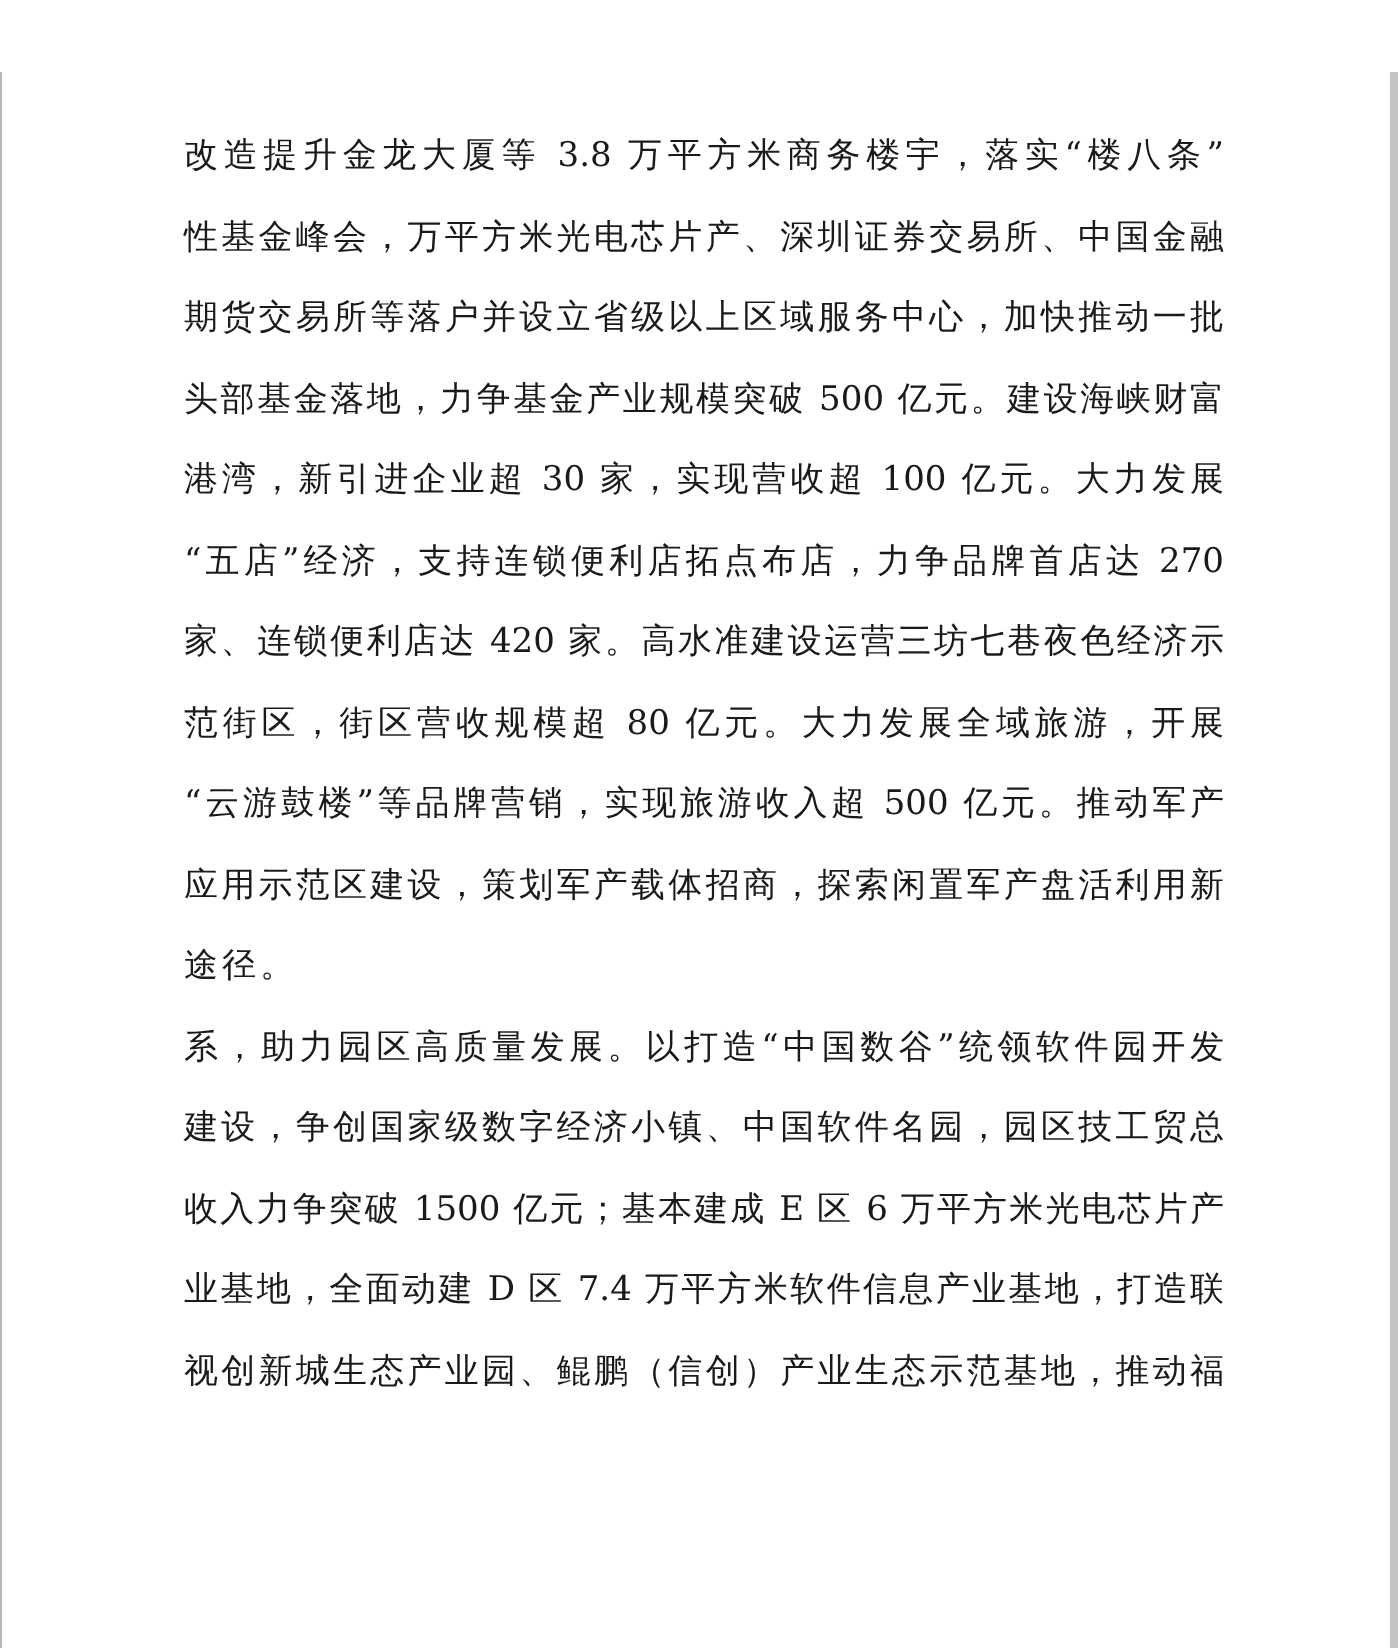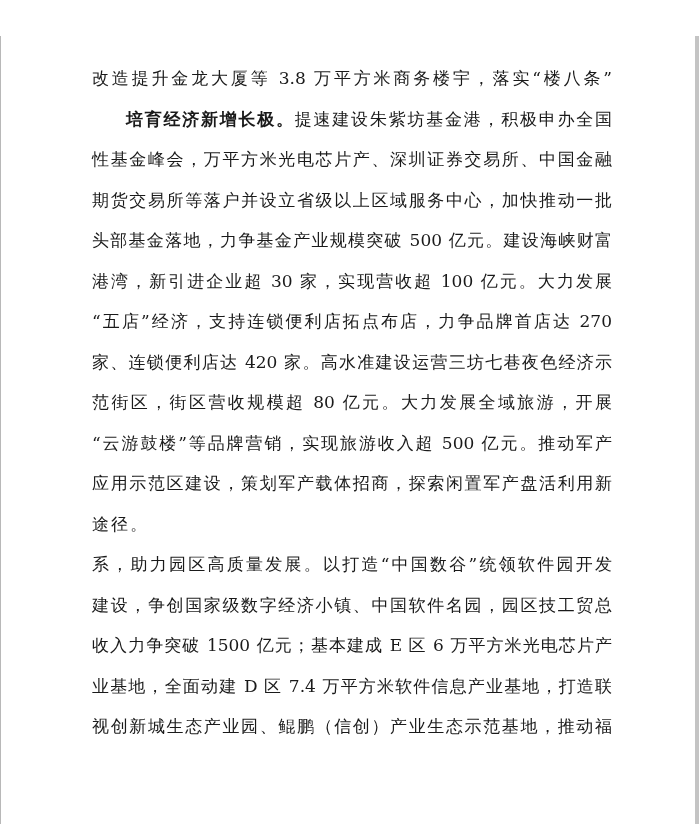--- a/index.html
+++ b/index.html
@@ -63,21 +63,20 @@
       font-size: 15px;
       color: #0369a1;
     }
   </style>
 </head>
 <body>
 
 <div class="page">
   <div class="body-text">
     <div class="line"><span>改造提升金龙大厦等 3.8 万平方米商务楼宇，落实“楼八条”</span></div>
-    <div class="line indent"><span class="bold">培育经济新增长极。</span><span>提速建设朱紫坊基金港，积极申办全国</span></div>
     <div class="line"><span>性基金峰会，万平方米光电芯片产、深圳证券交易所、中国金融</span></div>
     <div class="line"><span>期货交易所等落户并设立省级以上区域服务中心，加快推动一批</span></div>
     <div class="line"><span>头部基金落地，力争基金产业规模突破 500 亿元。建设海峡财富</span></div>
     <div class="line"><span>港湾，新引进企业超 30 家，实现营收超 100 亿元。大力发展</span></div>
     <div class="line"><span>“五店”经济，支持连锁便利店拓点布店，力争品牌首店达 270</span></div>
     <div class="line"><span>家、连锁便利店达 420 家。高水准建设运营三坊七巷夜色经济示</span></div>
     <div class="line"><span>范街区，街区营收规模超 80 亿元。大力发展全域旅游，开展</span></div>
     <div class="line"><span>“云游鼓楼”等品牌营销，实现旅游收入超 500 亿元。推动军产</span></div>
     <div class="line"><span>应用示范区建设，策划军产载体招商，探索闲置军产盘活利用新</span></div>
     <div class="line last"><span>途径。</span></div>

